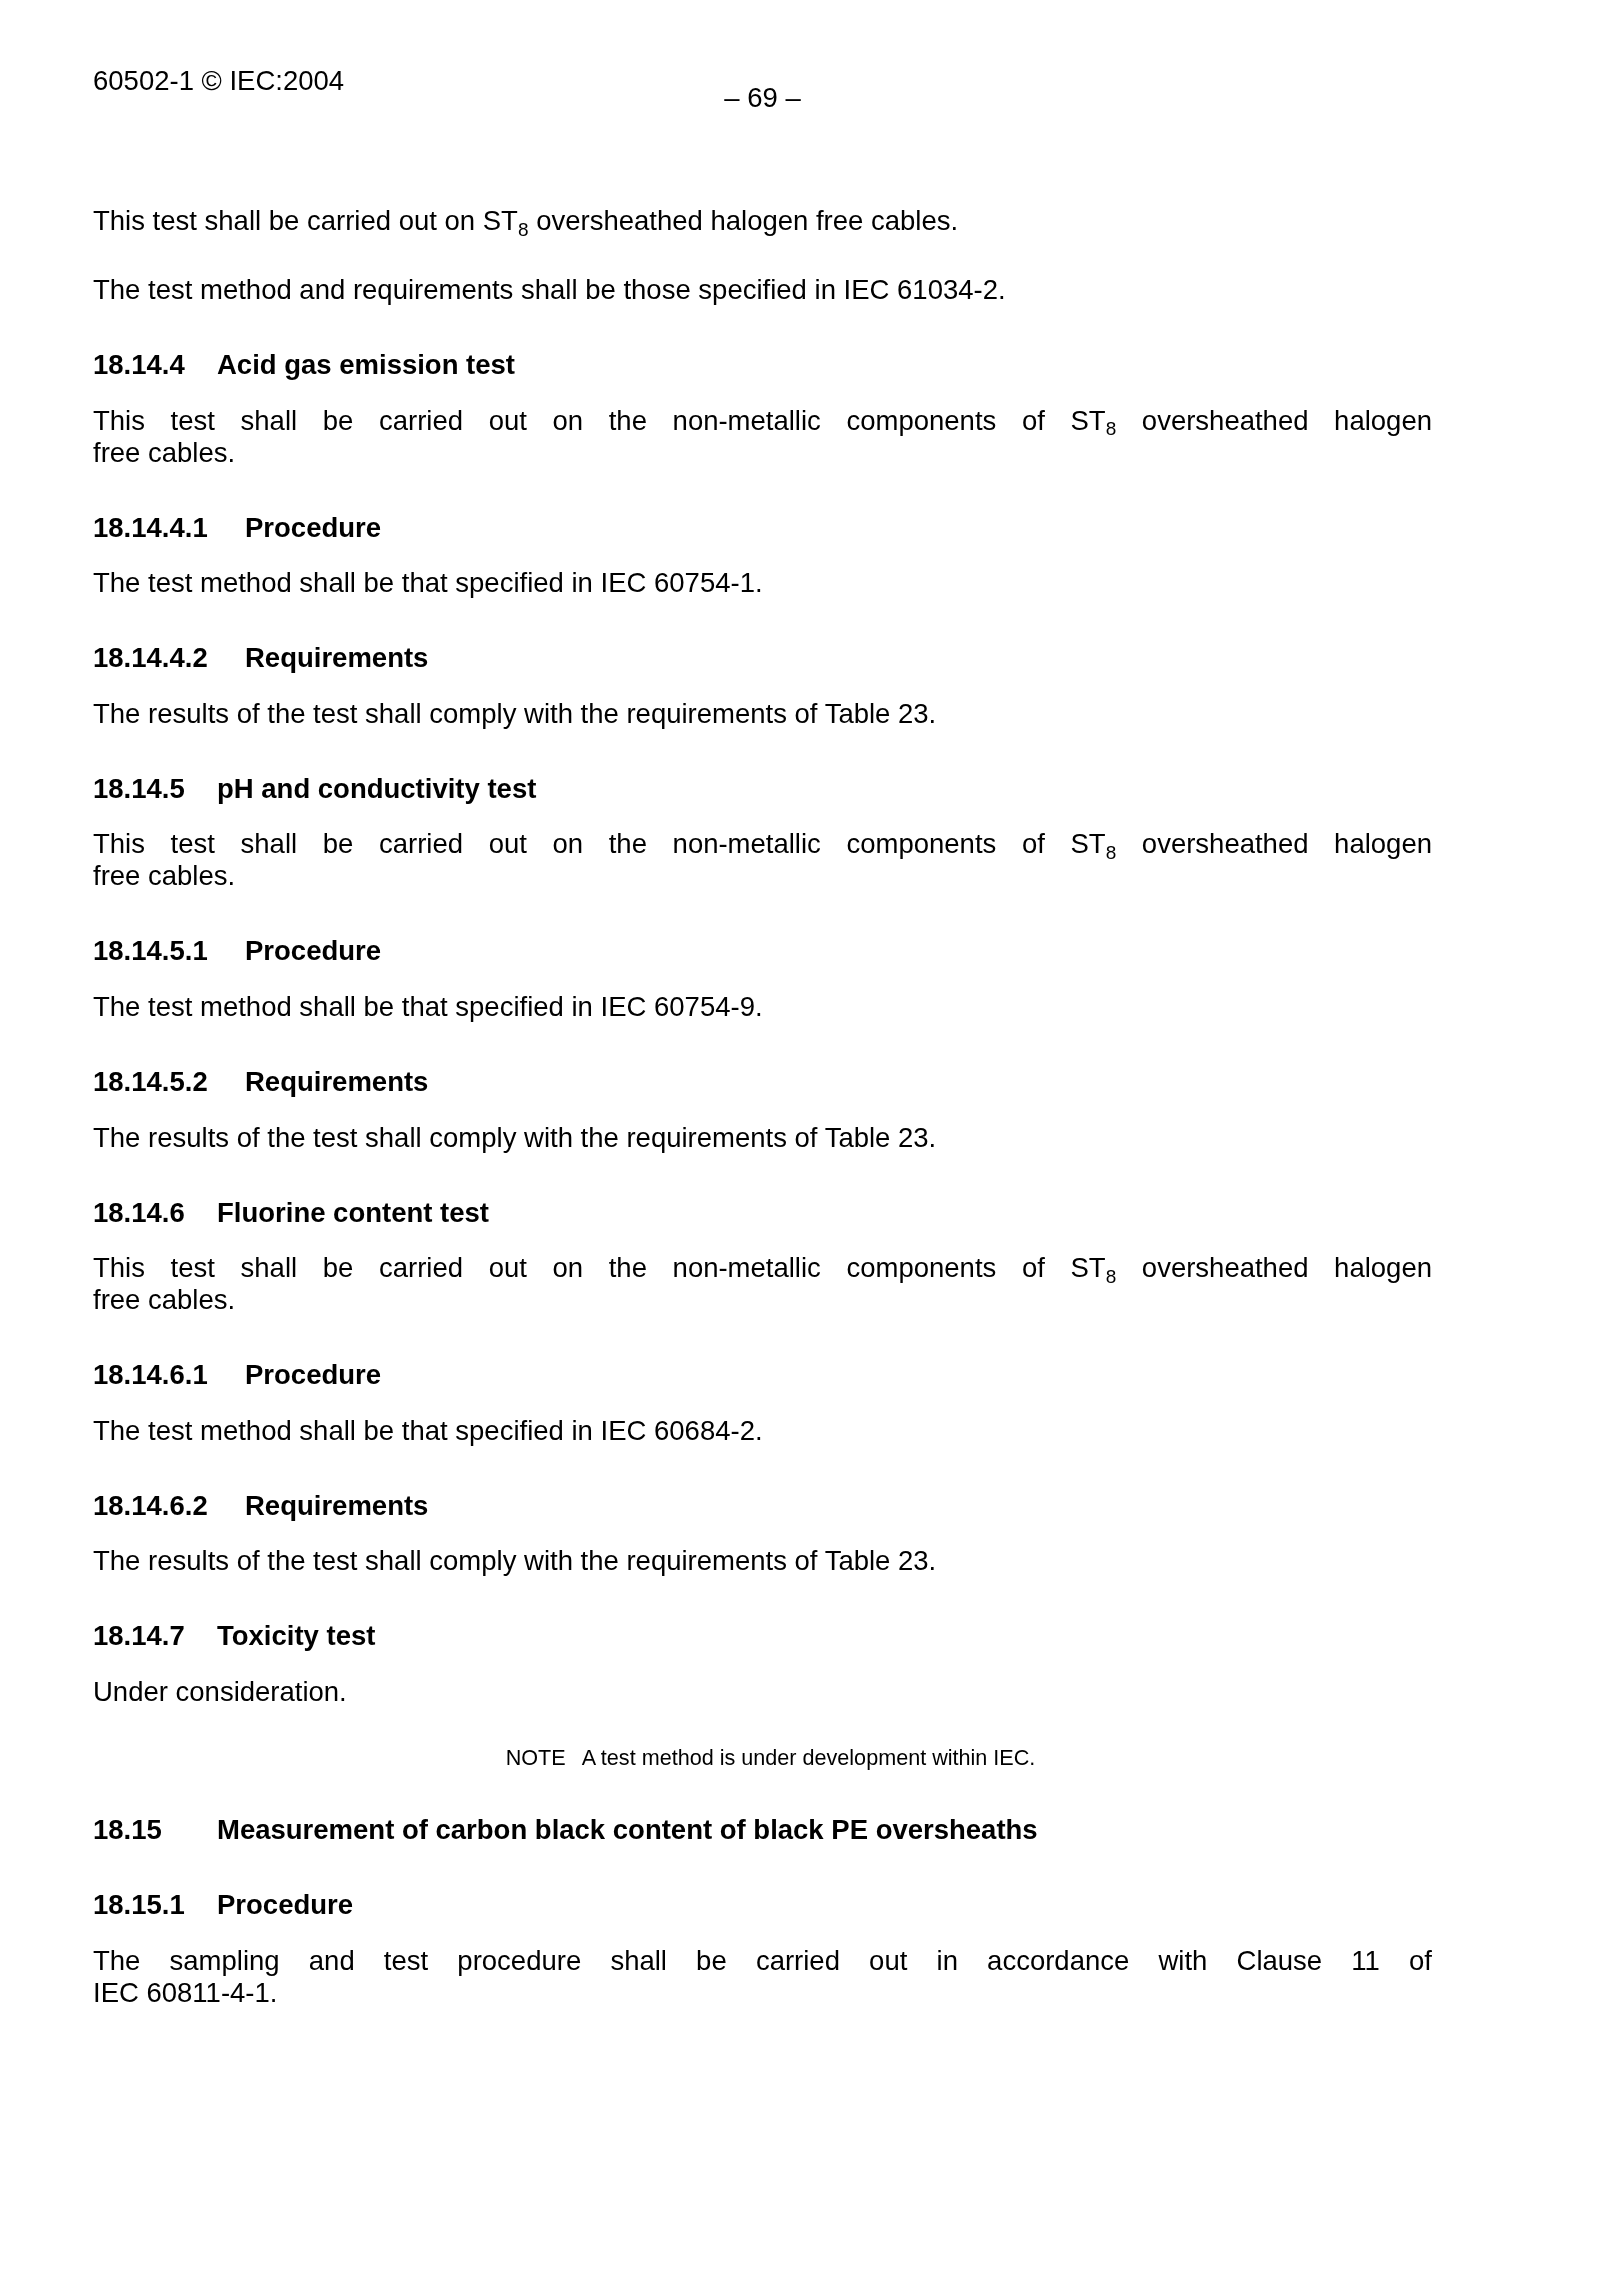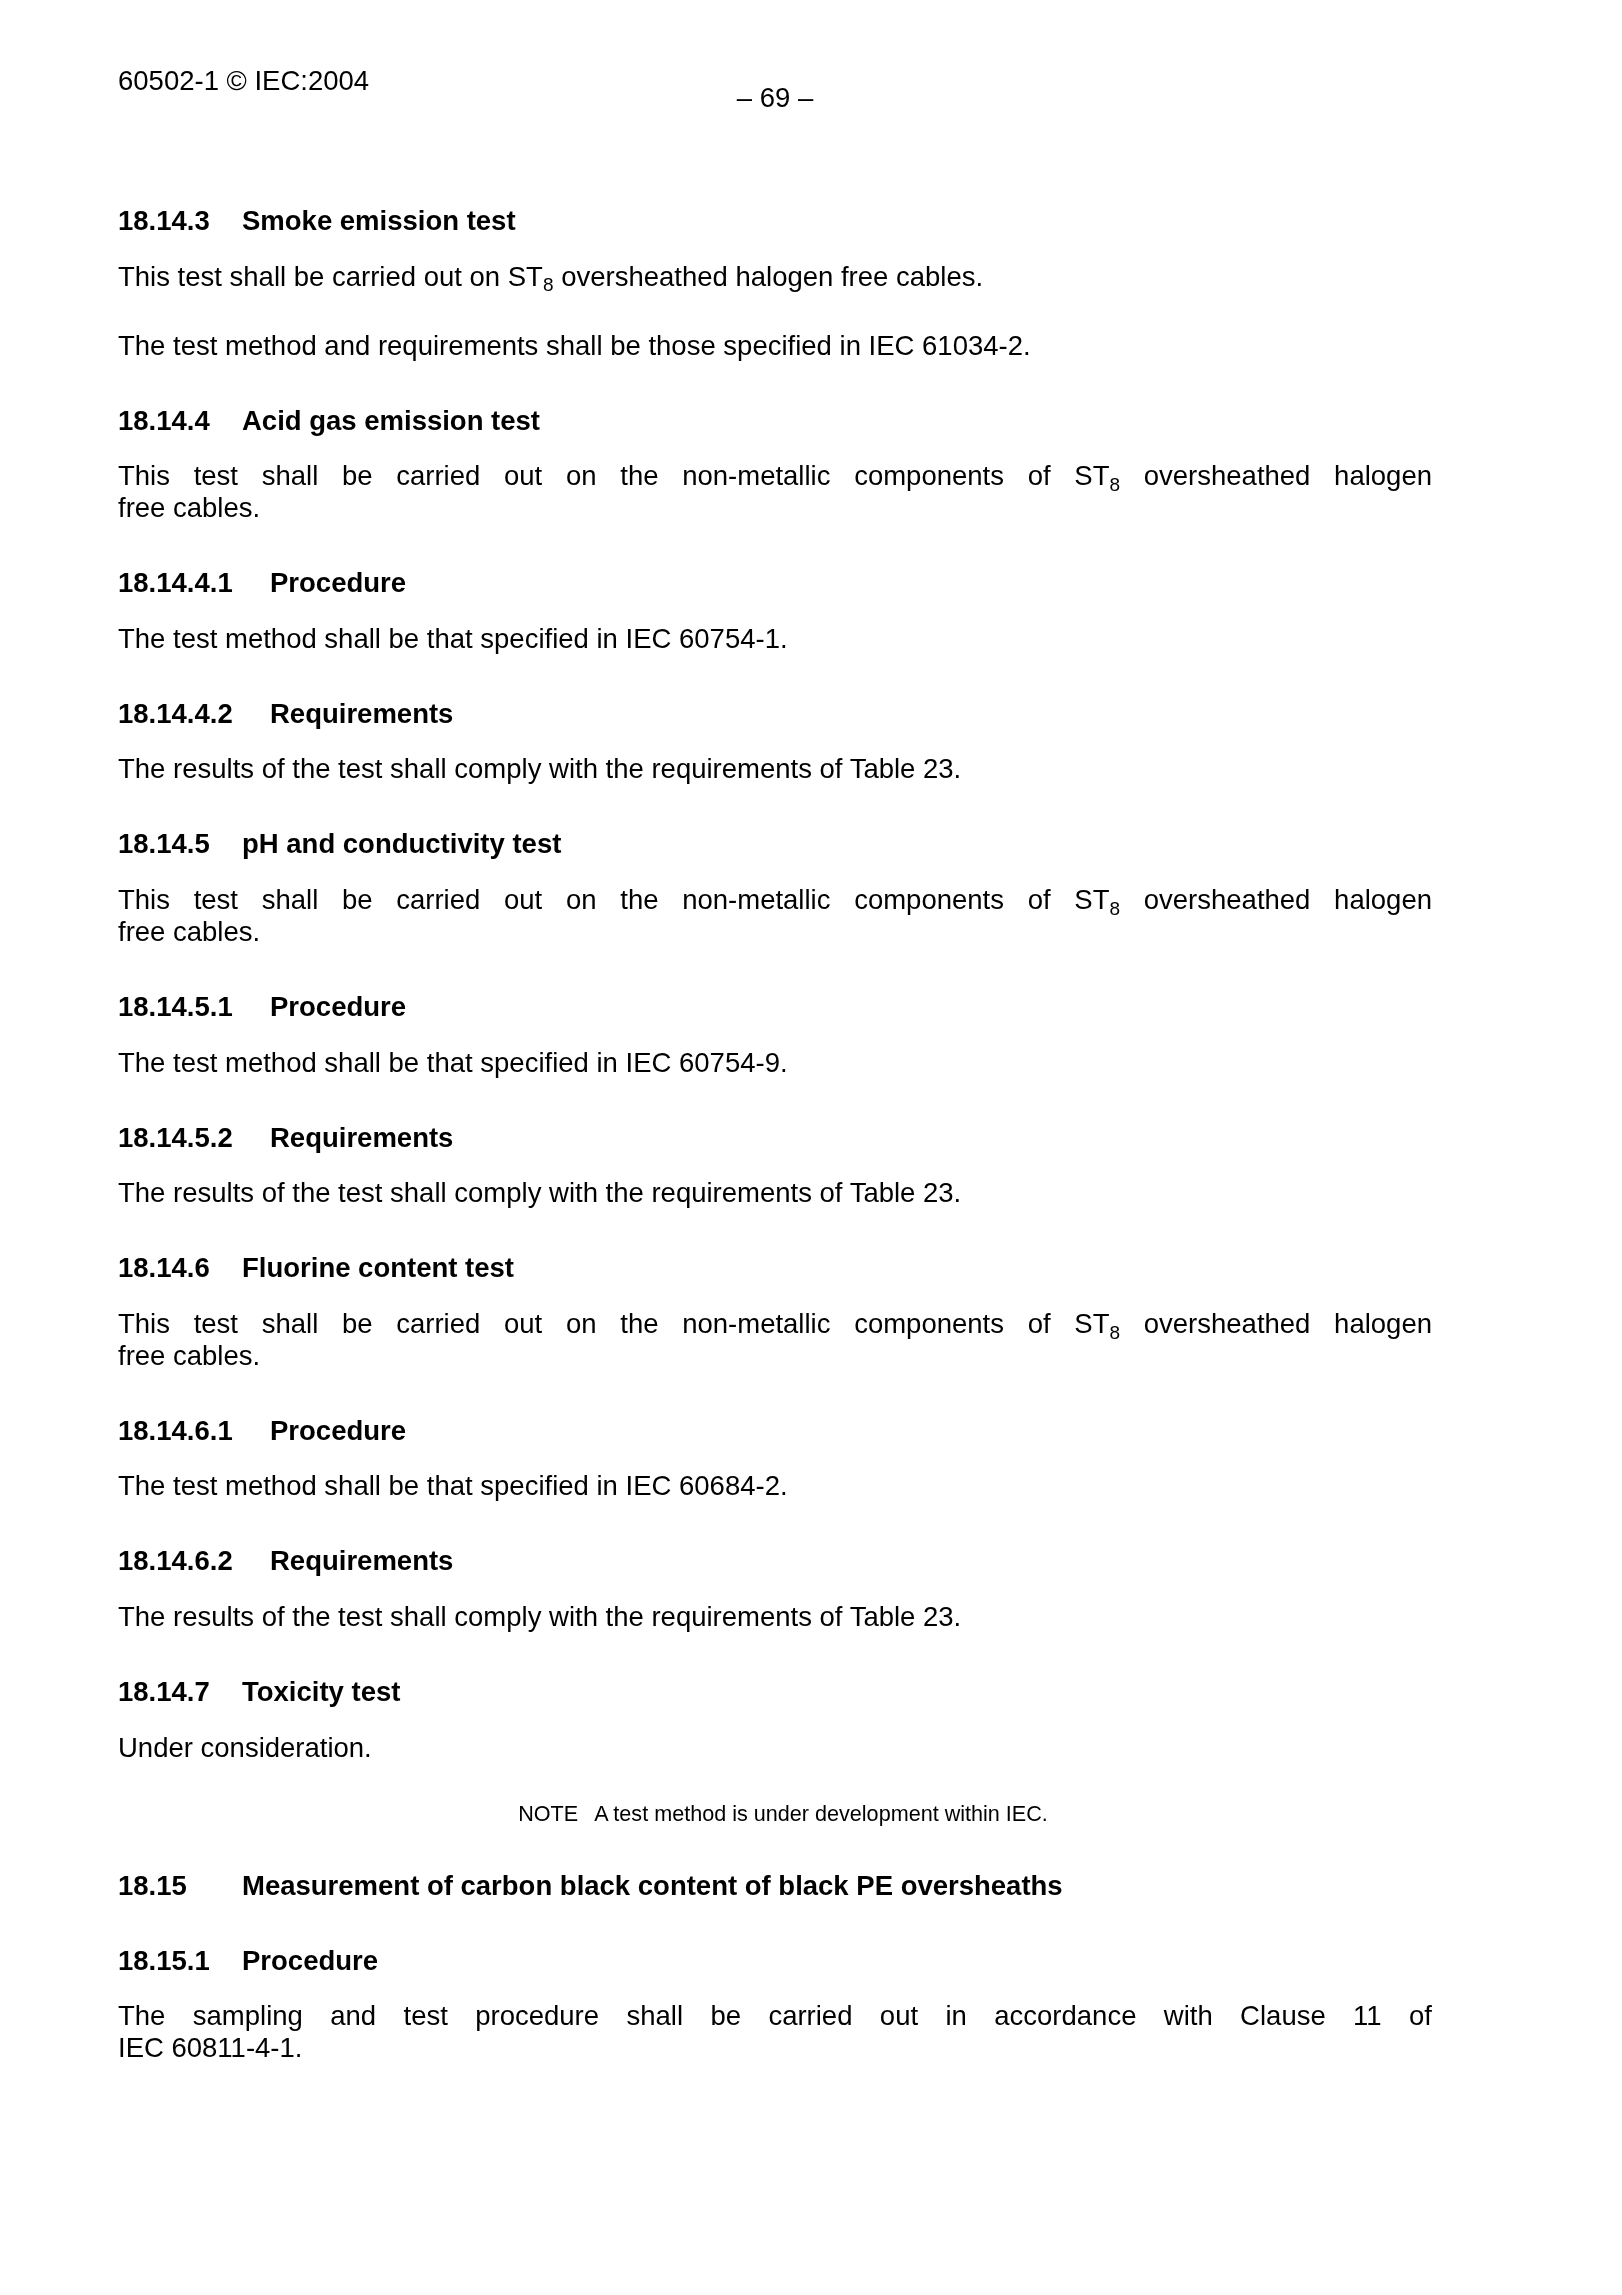--- a/index.html
+++ b/index.html
@@ -6,21 +6,21 @@
     margin: 0;
     padding: 0;
     background: #ffffff;
   }
   .page {
     position: relative;
     width: 1622px;
     height: 2295px;
     margin: 0 auto;
     box-sizing: border-box;
-    padding: 65px 190px 0 118px;
+    padding: 65px 190px 0 93px;
     background: #ffffff;
     color: #000000;
     font-family: "Liberation Sans", "DejaVu Sans", sans-serif;
     font-size: 27.5px;
     line-height: 32px;
     overflow: hidden;
   }
   .page-header {
     position: relative;
     height: 32px;
@@ -80,21 +80,20 @@
 </style>
 </head>
 <body>
 
 <div class="page">
   <div class="page-header">
     <span class="header-left">60502-1 © IEC:2004</span>
     <span class="header-center">– 69 –</span>
   </div>
   <div>
-      <div class="heading"><span class="h-num">18.14.3</span><span class="h-title">Smoke emission test</span></div>
       <p class="para">
         <span class="line"><span class="seg">This test shall be carried out on ST</span><sub class="subscript">8</sub><span class="seg"> oversheathed halogen free cables.</span></span>
       </p>
       <p class="para">
         <span class="line"><span class="seg">The test method and requirements shall be those specified in IEC 61034-2.</span></span>
       </p>
       <div class="heading"><span class="h-num">18.14.4</span><span class="h-title">Acid gas emission test</span></div>
       <p class="para">
         <span class="line fill"><span class="seg">This test shall be carried out on the non-metallic components of ST</span><sub class="subscript">8</sub><span class="seg"> oversheathed halogen</span></span>
         <span class="line"><span class="seg">free cables.</span></span>

